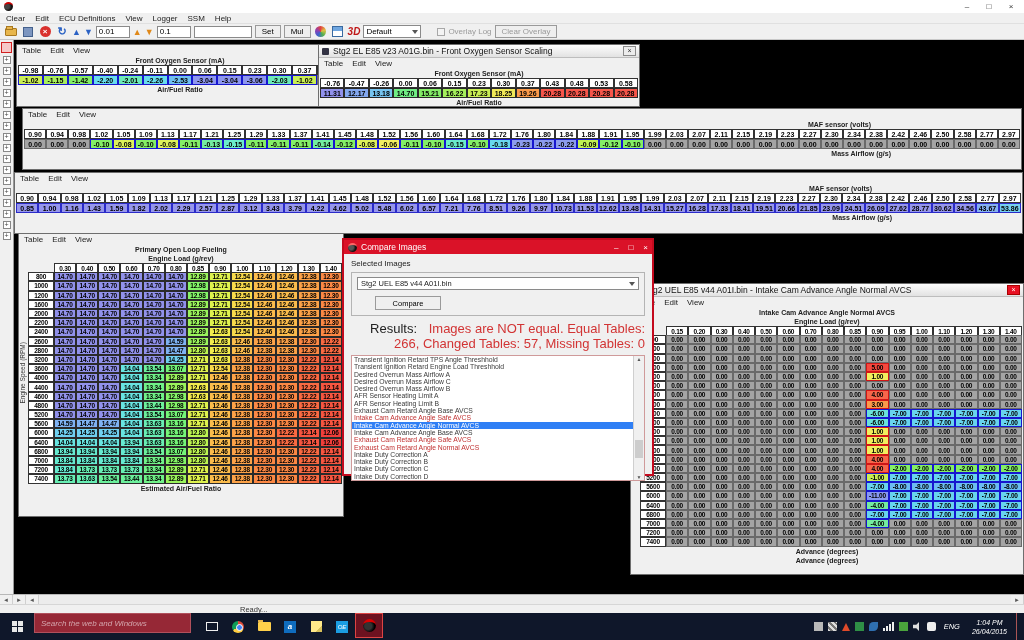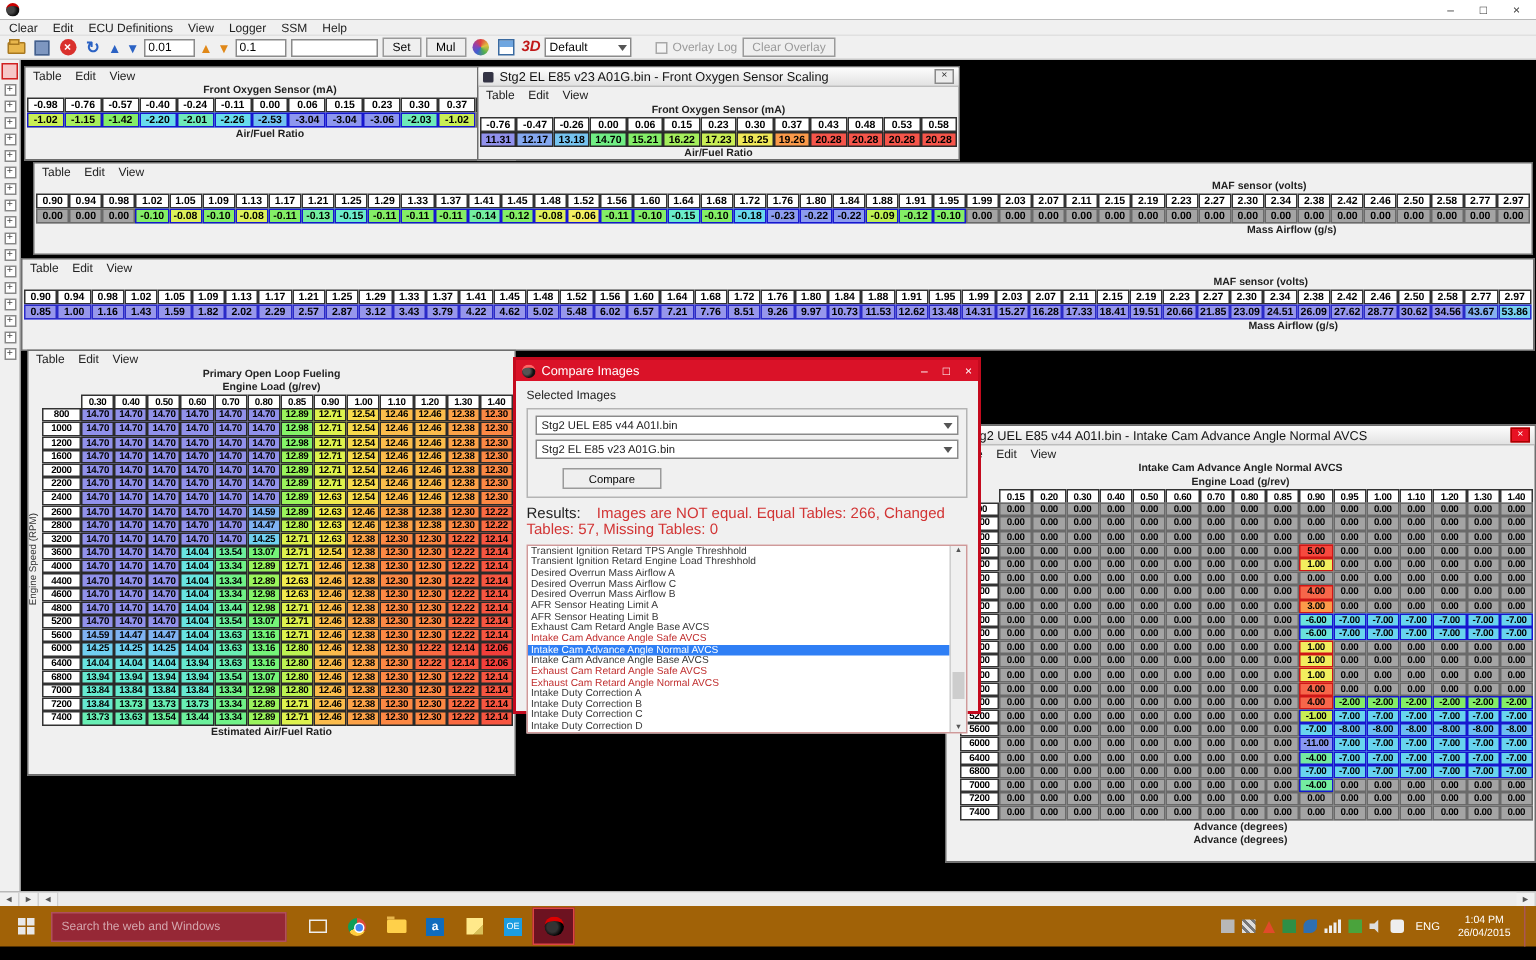--- a/index.html
+++ b/index.html
@@ -61,35 +61,35 @@
 
   
   .dialog { position:absolute; background:#f0f0f0; border:2px solid #c40a1e; z-index:60; }
   .dtitle { height:14px; background:#da1228; display:flex; align-items:center; padding:0 4px; color:#fff; font-size:8.5px; }
   .dico { width:9px; height:9px; border-radius:50%; background:radial-gradient(circle at 35% 35%, #555 0 30%, #111 60%); border-top:2px solid #f66; margin-right:4px; }
   .dctl { margin-left:auto; display:flex; gap:10px; font-size:8px; }
   .dbody { padding:5px 7px 6px 7px; font-size:8px; color:#222; }
   .dgroup { border:1px solid #b4b4b4; margin-top:4px; padding:4px 5px; }
   .dcombo { height:13px; background:#fff; border:1px solid #8a8a8a; display:flex; align-items:center; font-size:7.5px; padding:0 3px; margin-bottom:3px; }
   .dbtn { width:66px; height:14px; background:#efefef; border:1px solid #9a9a9a; font-size:7.5px; font-family:"Liberation Sans",sans-serif; margin:3px 0 1px 18px; }
-  .resrow { margin-top:5px; font-size:10px; }
+  .resrow { margin-top:5px; font-size:13px;text-align:right; }
   .resrow .rtext { color:#d23434; margin-left:8px; }
   .listwrap { position:relative; margin-top:4px; background:#fff; border:1px solid #cf9a9a; height:126px; overflow:hidden; }
   .lst { height:7.3px; font-size:6.8px; line-height:7.3px; padding-left:2px; color:#3a3a3a; white-space:nowrap; }
   .lst.red { color:#c03030; }
   .lst.sel { background:#2f7ff5; color:#fff; }
   .lscroll { position:absolute; right:0; top:0; bottom:0; width:11px; background:#f0f0f0; border-left:1px solid #cfcfcf; font-size:5px; color:#555; text-align:center; }
   .lthumb { position:absolute; left:1px; right:1px; top:68%; height:18px; background:#cdcdcd; }
 
   
   .hscroll { height:10px; background:#f0f0f0; display:flex; align-items:stretch; flex:0 0 auto; border-top:1px solid #b8b8b8; }
   .hsbtn { width:13px; font-size:6px; color:#555; display:flex; align-items:center; justify-content:center; border-right:1px solid #d0d0d0; }
   .hstrack { flex:1; background:#ececec; }
   .statusbar { height:9px; background:#f0f0f0; border-top:1px solid #d6d6d6; font-size:7.5px; color:#333; display:flex; align-items:center; padding-left:240px; flex:0 0 auto; }
-  .taskbar { height:27px; background:#a16207; display:flex; align-items:center; flex:0 0 auto; color:#fff; }
+  .taskbar { height:27px; background:#0f172a; display:flex; align-items:flex-start; flex:0 0 auto; color:#fff;font-style:italic; }
   .start { width:34px; height:27px; display:flex; align-items:center; justify-content:center; }
   .winlogo { display:grid; grid-template-columns:5px 5px; grid-template-rows:5px 5px; gap:1px; }
   .winlogo div { background:#e8e8e8; }
   .tsearch { width:157px; height:20px; background:#962836; border:1px solid #b0505c; color:#d4a6ad; font-size:8px; display:flex; align-items:center; padding-left:6px; margin-right:8px; }
   .tbico { width:26px; height:27px; display:flex; align-items:center; justify-content:center; }
   .tv { width:12px; height:9px; border:1px solid #eee; background:transparent; }
   .chrome { width:12px; height:12px; border-radius:50%; background:conic-gradient(#dd4b39 0 33%, #ffcd40 33% 66%, #0f9d58 66%); position:relative; }
   .chrome:after { content:""; position:absolute; left:3.5px; top:3.5px; width:5px; height:5px; border-radius:50%; background:#4285f4; border:1px solid #fff; }
   .tfolder { width:13px; height:9px; background:#ffd04a; border-radius:1px; position:relative; }
   .tfolder:before { content:""; position:absolute; top:-2px; left:0; width:5px; height:2px; background:#e8b64c; }
@@ -1267,24 +1267,20 @@
           <span>×</span>
         </div>
       </div>
       <div class="dbody">
         <div>Selected Images</div>
         <div class="dgroup">
           <div class="dcombo">
             <span>Stg2 UEL E85 v44 A01I.bin</span>
             <div class="carrow"></div>
           </div>
-          <div class="dcombo">
-            <span>Stg2 EL E85 v23 A01G.bin</span>
-            <div class="carrow"></div>
-          </div>
           <button class="dbtn">Compare</button>
         </div>
         <div class="resrow">
           <span>Results:</span>
           <span class="rtext">Images are NOT equal.  Equal Tables: 266, Changed Tables: 57, Missing Tables: 0</span>
         </div>
         <div class="listwrap">
           <div id="dlgList">
               <div class="lst">Transient Ignition Retard TPS Angle Threshhold</div>
               <div class="lst">Transient Ignition Retard Engine Load Threshhold</div>
@@ -1311,20 +1307,23 @@
   </div>
 
   <div class="hscroll">
     <div class="hsbtn">◄</div>
     <div class="hsbtn">►</div>
     <div class="hsbtn">◄</div>
     <div class="hstrack"></div>
     <div class="hsbtn">►</div>
   </div>
 
+  <div class="statusbar">
+    <span>Ready...</span>
+  </div>
 
   <div class="taskbar">
     <div class="start">
       <div class="winlogo">
           <div></div>
           <div></div>
           <div></div>
           <div></div>
         </div>
     </div>

